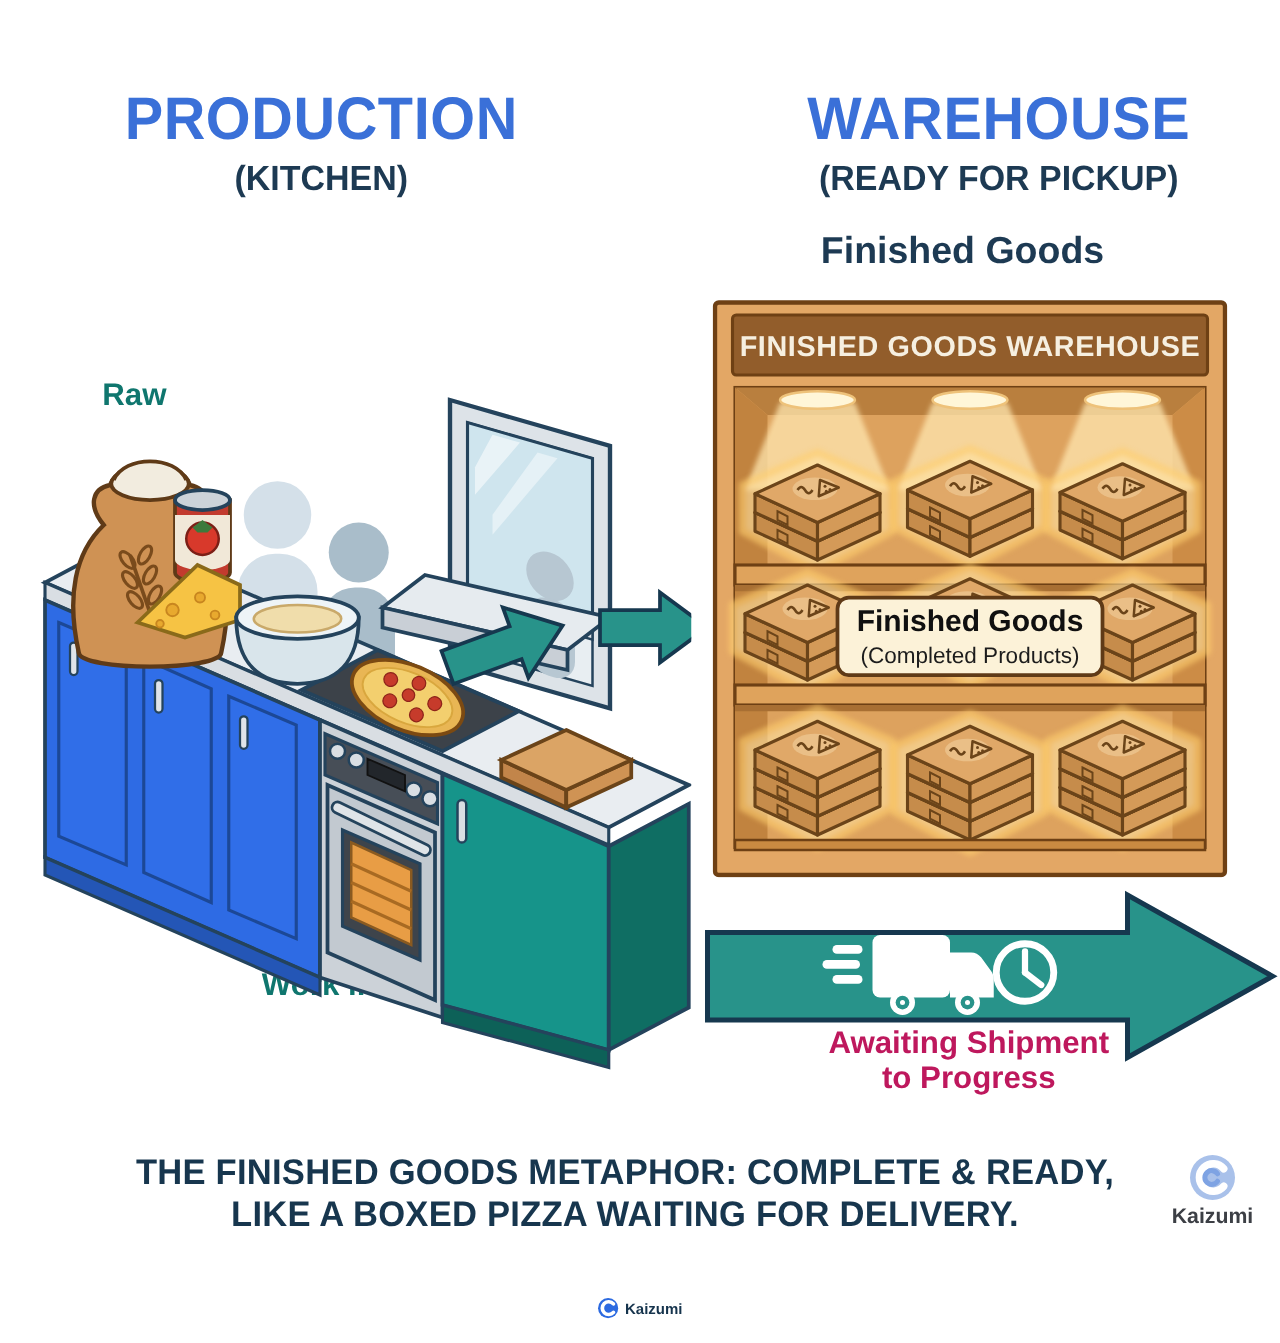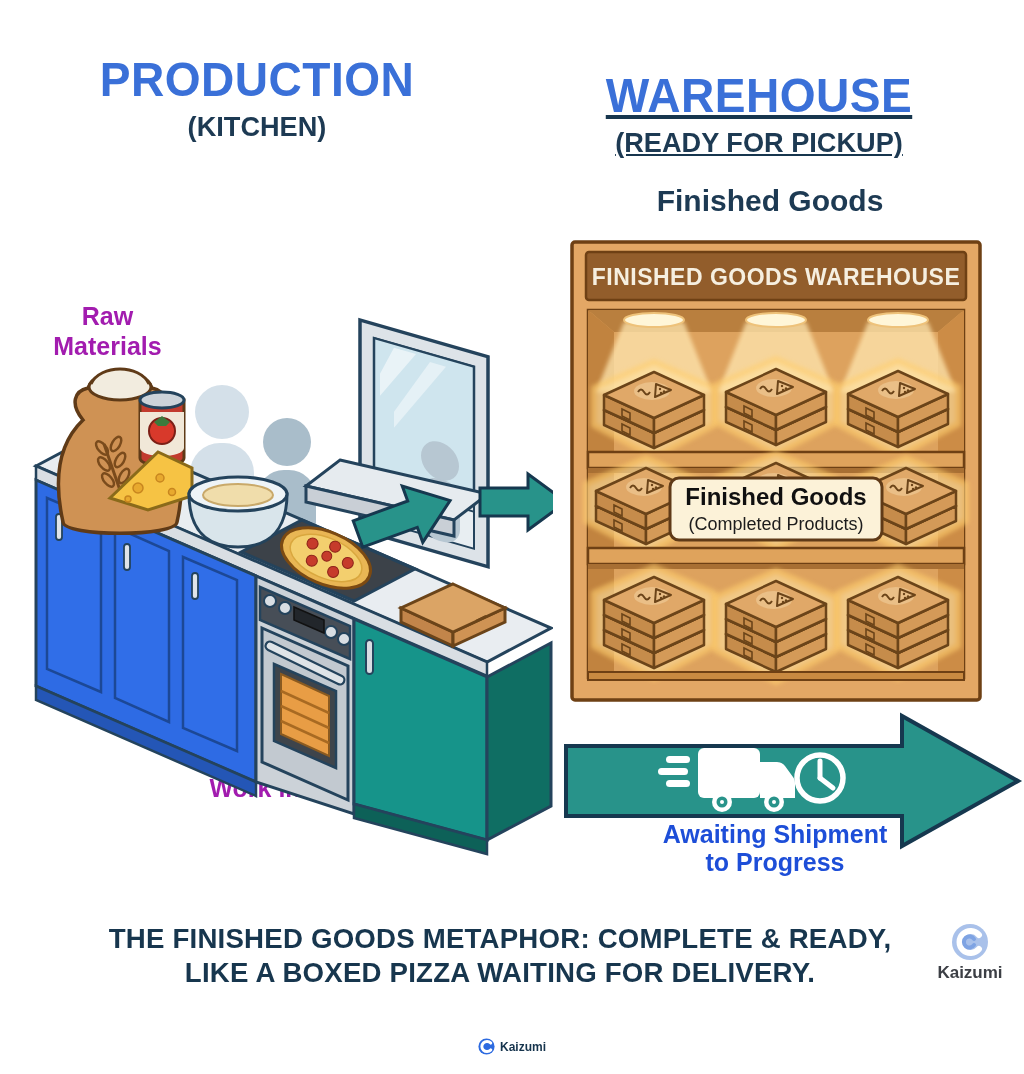--- a/index.html
+++ b/index.html
@@ -3,48 +3,47 @@
 <meta charset="utf-8">
 <style>
   html,body{margin:0;padding:0;background:#ffffff;}
   .page{position:relative;width:1024px;height:1074px;overflow:hidden;background:#ffffff;
         font-family:"Liberation Sans",sans-serif;color:#17364e;}
   .abs{position:absolute;}
   .hdr{text-align:center;}
   .hdr .title{font-size:48px;font-weight:bold;color:#3a70d8;letter-spacing:.5px;transform:scaleX(.96);}
   .hdr .subtitle{font-size:28px;font-weight:bold;color:#1d3a53;margin-top:4px;transform:scaleX(.97);}
   .section-heading{font-size:30px;font-weight:bold;color:#1d3a53;text-align:center;}
-  .illu-label{font-size:25px;font-weight:bold;color:#a21caf;text-align:center;line-height:30px;}
-  .ship-label{font-size:25px;font-weight:bold;color:#1d4ed8;text-align:center;line-height:28px;}
+  .illu-label{font-size:25px;font-weight:bold;color:#0f766e;text-align:center;line-height:30px;}
+  .ship-label{font-size:25px;font-weight:bold;color:#be185d;text-align:center;line-height:28px;}
   .caption{font-size:28.5px;font-weight:bold;color:#17364e;text-align:center;line-height:34px;
            transform:scaleX(.97);letter-spacing:.2px;}
   .brand-corner{display:flex;flex-direction:column;align-items:center;gap:1px;}
   .brand-corner .bname{font-size:17px;font-weight:bold;color:#3c3f45;}
   .brand-footer{display:flex;align-items:center;justify-content:center;gap:5px;}
   .brand-footer .bname{font-size:12px;font-weight:bold;color:#16344d;}
   svg{display:block;}
 </style>
 </head>
 <body>
 
 <div class="page">
 
-  <div class="abs hdr" style="left:40px;top:52px;width:434px;">
+  <div class="abs hdr" style="left:40px;top:68px;width:434px;">
     <div class="title">PRODUCTION</div>
     <div class="subtitle">(KITCHEN)</div>
   </div>
-  <div class="abs hdr" style="left:544px;top:68px;width:430px;text-decoration:underline;">
+  <div class="abs hdr" style="left:584px;top:68px;width:430px;">
     <div class="title">WAREHOUSE</div>
     <div class="subtitle">(READY FOR PICKUP)</div>
   </div>
   <div class="abs section-heading" style="left:560px;top:184px;width:420px;">Finished Goods</div>
 
   <div class="abs illu-label" style="left:25px;top:301px;width:165px;">
     <div>Raw</div>
-    <div>Materials</div>
   </div>
   <div class="abs illu-label" style="left:155px;top:773px;width:200px;">
     <div>Work in</div>
   </div>
 
   <svg class="abs" style="left:8px;top:292px;" width="545" height="575" viewBox="0 0 545 575">
 
     <g>
       <circle cx="214" cy="120" r="27" fill="#d4e0e9"></circle>
       <rect x="182" y="151" width="64" height="118" rx="30" fill="#d4e0e9"></rect>

